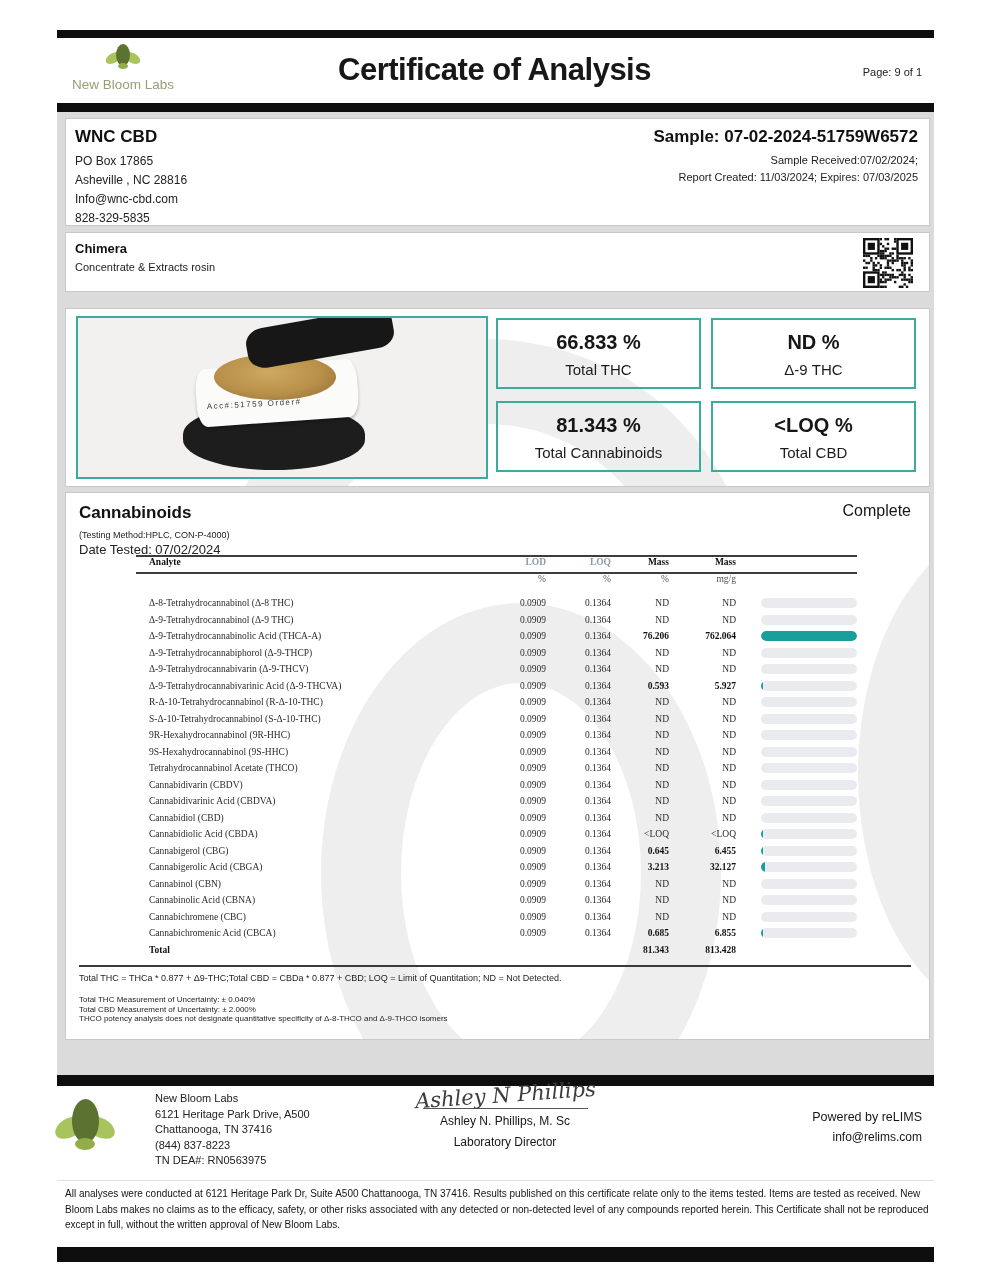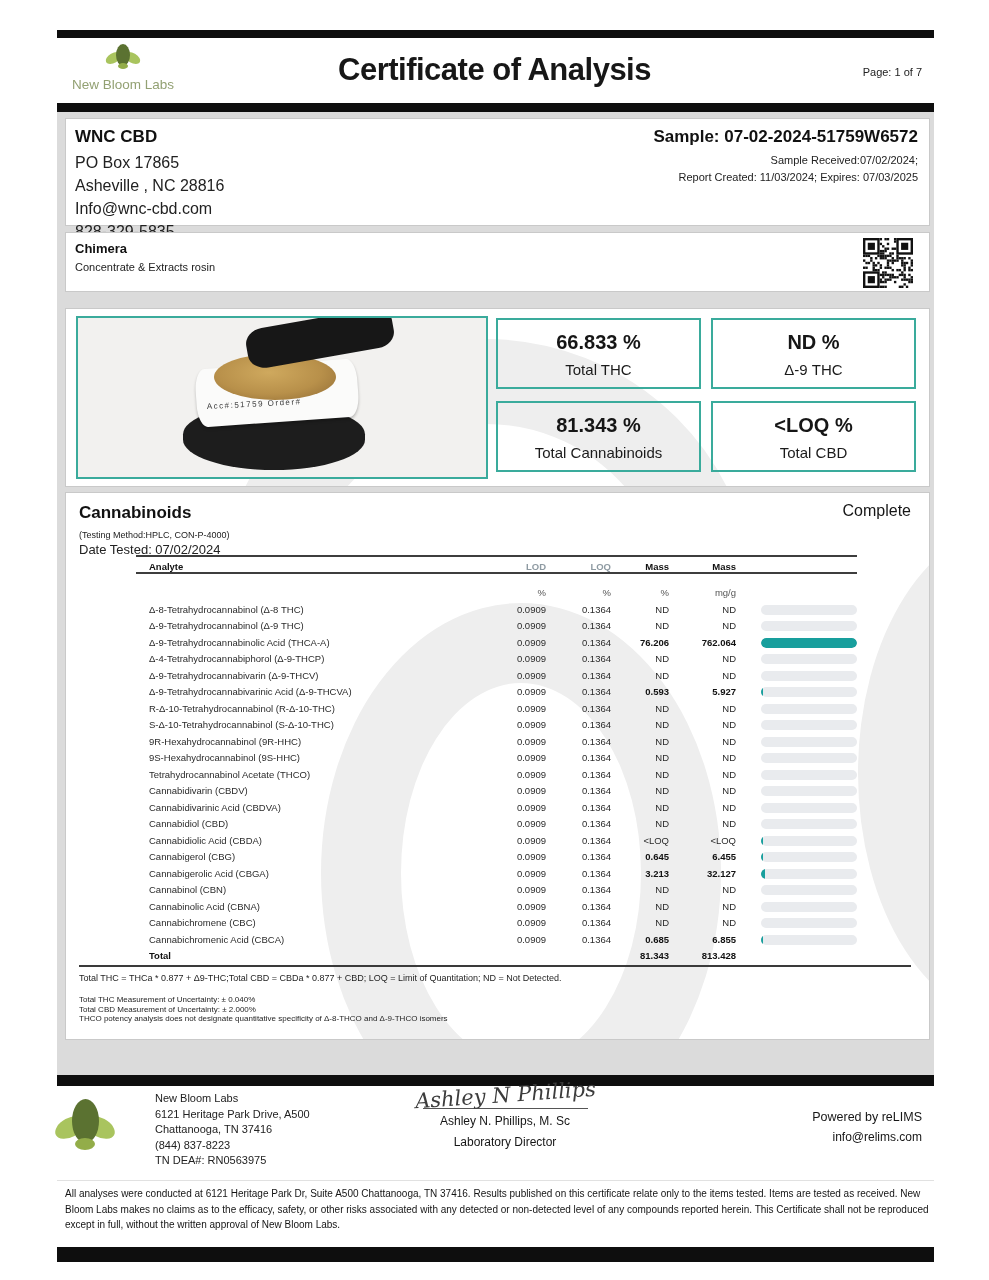--- a/index.html
+++ b/index.html
@@ -27,21 +27,21 @@
   .bloom-s .base { left:10px; top:21px; width:10px; height:6px; }
   .hlogo .brand { font-size:13.5px; color:#93a173; margin-top:1px; }
   .title { position:absolute; left:0; right:0; top:52px; text-align:center; font-size:31px; font-weight:600; color:#171717; letter-spacing:-0.5px; }
   .pageno { position:absolute; right:67px; top:66px; font-size:11px; color:#222; }
 
   .panel { position:absolute; background:#fff; border:1px solid #c9c9c9; }
 
   
   .p-client { left:65px; top:118px; width:865px; height:108px; }
   .client-name { font-size:17px; font-weight:700; color:#111; margin:8px 0 7px 9px; }
-  .client-line { font-size:16px; color:#222; margin:0 0 5px 9px; }
+  .client-line { font-size:12px; color:#222; margin:0 0 5px 9px; }
   .sample-blk { position:absolute; right:11px; top:8px; text-align:right; }
   .sample-id { font-size:17px; font-weight:600; color:#111; }
   .sample-sub { font-size:11px; color:#222; margin-top:7px; }
   .sample-sub2 { font-size:11px; color:#222; margin-top:5px; }
 
   
   .p-product { left:65px; top:232px; width:865px; height:60px; }
   .prod-name { font-size:13px; font-weight:600; color:#111; margin:8px 0 5px 9px; }
   .prod-type { font-size:11px; color:#222; margin-left:9px; }
   .qr { position:absolute; right:16px; top:5px; width:50px; height:50px; }
@@ -65,21 +65,21 @@
   
   .p-cann { left:65px; top:492px; width:865px; height:548px; overflow:hidden; }
   .p-cann .wm-b { left:255px; top:110px; width:400px; height:540px; border-width:80px; }
   .p-cann .wm-c { left:792px; top:30px; width:320px; height:500px; border-width:75px; }
   .cann-inner { position:relative; z-index:1; height:100%; }
   .cann-title { position:absolute; left:13px; top:10px; font-size:17px; font-weight:700; color:#111; }
   .cann-status { position:absolute; right:18px; top:9px; font-size:16px; color:#161616; }
   .cann-meta1 { position:absolute; left:13px; top:37px; font-size:9px; color:#222; }
   .cann-meta2 { position:absolute; left:13px; top:49px; font-size:13px; color:#222; }
   .tbl { position:absolute; left:70px; top:62px; width:721px; }
-  .trow, .thead, .tunits { display:flex; align-items:flex-end; }
+  .trow, .thead, .tunits { display:flex; align-items:flex-start;font-family:Liberation Serif, serif; }
   .thead { height:19px; border-top:2px solid #3d3d3d; border-bottom:2px solid #3d3d3d; font-size:9.5px; font-weight:700; color:#111; }
   .thead .dim { color:#8e9aa2; }
   .tunits { height:24px; font-size:9.5px; color:#555; }
   .trow { height:16.5px; font-size:9.5px; color:#2a2a2a; }
   .c-an { flex:1; padding-left:13px; }
   .c-num { width:65px; text-align:right; }
   .c-m1 { width:58px; text-align:right; }
   .c-m2 { width:67px; text-align:right; }
   .b { font-weight:700; color:#111; }
   .c-bar { width:121px; padding-left:25px; }
@@ -118,21 +118,21 @@
   <div class="hlogo">
     <span class="bloom bloom-s">
       <span class="petal-l"></span>
       <span class="petal-r"></span>
       <span class="core"></span>
       <span class="base"></span>
     </span>
     <div class="brand">New Bloom Labs</div>
   </div>
   <div class="title">Certificate of Analysis</div>
-  <div class="pageno">Page: 1 of 7</div>
+  <div class="pageno">Page: 9 of 1</div>
 
   <div class="blackbar bar2"></div>
   <div class="graybg"></div>
 
   <div class="panel p-client">
     <div class="client-name">WNC CBD</div>
     <div class="client-line">PO Box 17865</div>
     <div class="client-line">Asheville , NC 28816</div>
     <div class="client-line">Info@wnc-cbd.com</div>
     <div class="client-line">828-329-5835</div>
@@ -368,21 +368,21 @@
               <span class="c-num">0.1364</span>
               <span class="c-m1 b">76.206</span>
               <span class="c-m2 b">762.064</span>
               <span class="c-bar">
                 <span class="track">
                   <span class="fill" style="border-radius: 5px; width: 96px;"></span>
                 </span>
               </span>
             </div>
             <div class="trow">
-              <span class="c-an">Δ-4-Tetrahydrocannabiphorol (Δ-9-THCP)</span>
+              <span class="c-an">Δ-9-Tetrahydrocannabiphorol (Δ-9-THCP)</span>
               <span class="c-num">0.0909</span>
               <span class="c-num">0.1364</span>
               <span class="c-m1">ND</span>
               <span class="c-m2">ND</span>
               <span class="c-bar">
                 <span class="track"></span>
               </span>
             </div>
             <div class="trow">
               <span class="c-an">Δ-9-Tetrahydrocannabivarin (Δ-9-THCV)</span>

